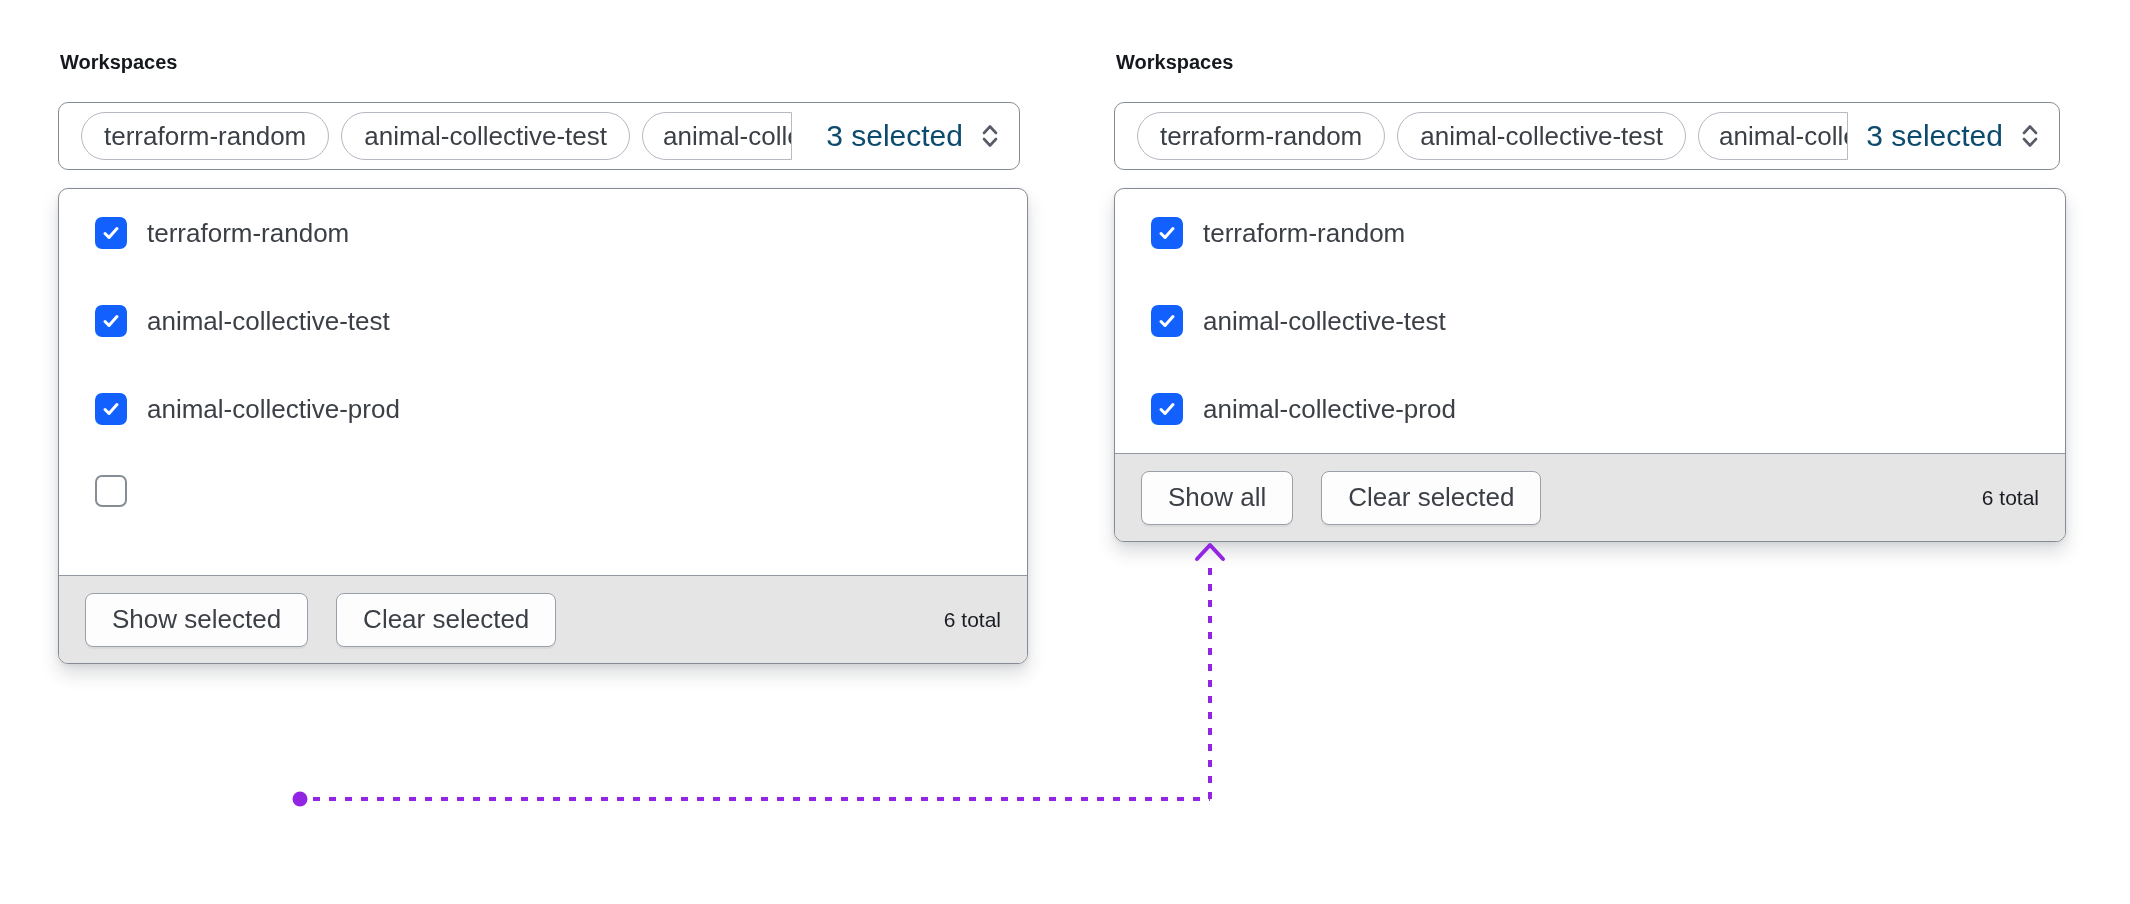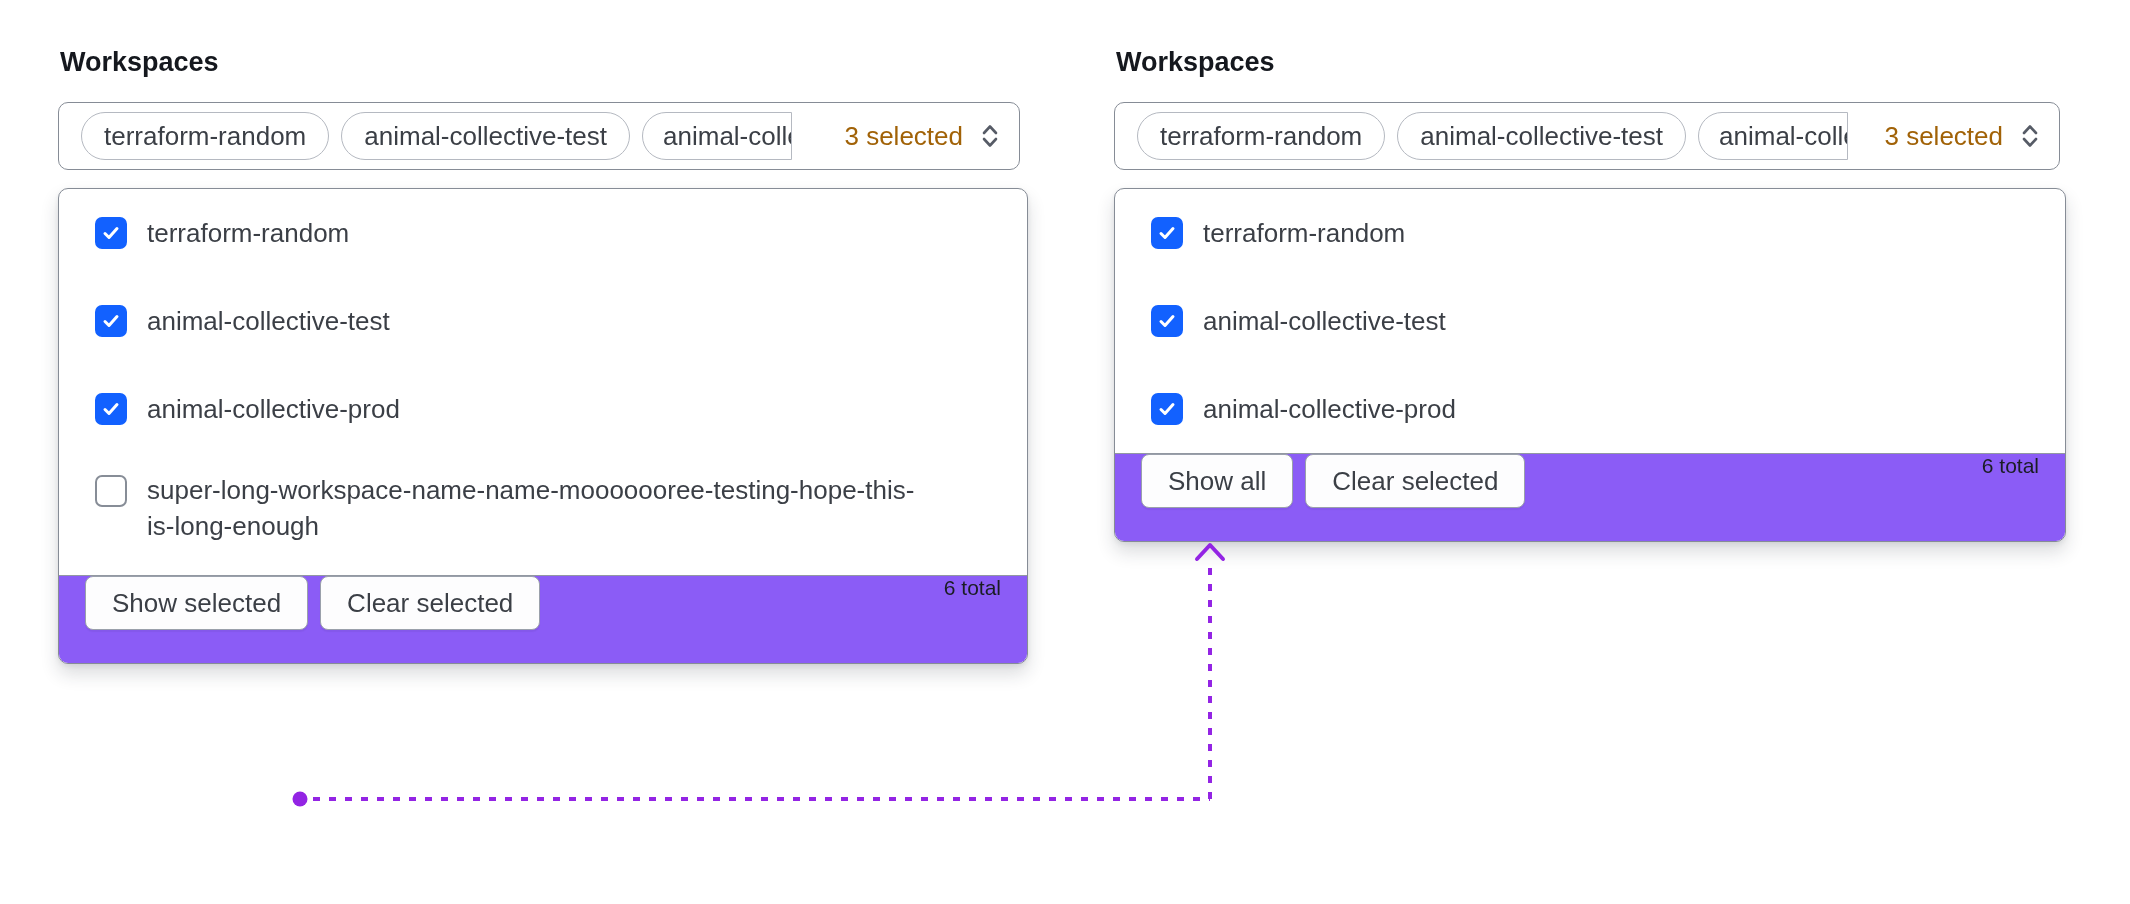--- a/index.html
+++ b/index.html
@@ -3,42 +3,42 @@
 <meta charset="utf-8">
 <style>
   * { box-sizing: border-box; margin: 0; padding: 0; }
   html, body { width: 2130px; height: 904px; background: #ffffff; overflow: hidden; }
   body { font-family: "Liberation Sans", sans-serif; position: relative; color: #3b3f46; }
 
   .component { position: absolute; top: 46px; }
   .component.left  { left: 58px;  width: 970px; }
   .component.right { left: 1114px; width: 952px; }
 
-  .field-label { font-size: 27px; font-weight: 700; color: #15181e; line-height: 32px; margin-left: 2px; }
+  .field-label { font-size: 20px; font-weight: 700; color: #15181e; line-height: 32px; margin-left: 2px; }
 
   .trigger {
     margin-top: 24px; height: 68px; background: #fff;
     border: 1.5px solid #868c96; border-radius: 10px;
     display: flex; align-items: center; gap: 12px;
     padding: 0 16px 0 22px;
   }
   .component.left  .trigger { width: 962px; }
   .component.right .trigger { width: 946px; }
 
   .pill {
     height: 48px; display: flex; align-items: center; white-space: nowrap;
     border: 1.5px solid #b5b9c1; border-radius: 24px;
     padding: 0 22px; font-size: 26px; color: #3b3f46; background: #fff; flex: none;
   }
   .pill.truncated {
     width: 150px; padding: 0 0 0 20px; overflow: hidden;
     border-radius: 24px 0 0 24px;
   }
   .trigger-right { margin-left: auto; display: flex; align-items: center; gap: 14px; flex: none; }
-  .summary { font-size: 26px; color: #a16207; white-space: nowrap; }
+  .summary { font-size: 30px; color: #0c4a6e; white-space: nowrap; }
   .caret-icon { width: 26px; height: 30px; display: block; }
 
   .listbox {
     margin-top: 18px; background: #fff;
     border: 1.5px solid #868c96; border-radius: 10px;
     box-shadow: 0 10px 18px rgba(30,35,48,0.16), 0 2px 5px rgba(30,35,48,0.08);
     overflow: hidden;
   }
   .component.left  .listbox { width: 970px; }
   .component.right .listbox { width: 952px; }
@@ -53,22 +53,22 @@
 
   .checkbox {
     width: 32px; height: 32px; border-radius: 7px; flex: none;
     border: 2px solid #878d97; background: #fff;
     display: flex; align-items: center; justify-content: center;
   }
   .checkbox.checked { background: #1261ff; border-color: #1261ff; }
   .checkbox svg { width: 22px; height: 22px; display: block; }
 
   .footer {
-    height: 88px; background: #8b5cf6; border-top: 1.5px solid #9298a2;
-    display: flex; align-items: flex-start; gap: 12px; padding: 0 26px;
+    height: 88px; background: #e5e5e5; border-top: 1.5px solid #9298a2;
+    display: flex; align-items: center; gap: 28px; padding: 0 26px;
   }
   .btn {
     height: 54px; padding: 0 26px; flex: none;
     font-family: "Liberation Sans", sans-serif; font-size: 26px; color: #3b3f46;
     background: #fdfdfe; border: 1.5px solid #9aa0ab; border-radius: 8px;
     display: flex; align-items: center; box-shadow: 0 2px 1px rgba(30,35,48,0.06);
     cursor: pointer;
   }
   .btn > span { position: relative; z-index: 6; }
   .total { margin-left: auto; font-size: 21px; color: #1a1d23; position: relative; z-index: 6; }
@@ -117,21 +117,20 @@
     <div class="option">
       <span class="checkbox checked">
         <svg viewBox="0 0 22 22" fill="none">
             <path d="M5 11.5 L9 15.5 L17 6.5" stroke="#fff" stroke-width="3" stroke-linecap="round" stroke-linejoin="round"></path>
           </svg>
       </span>
       <span class="option-label">animal-collective-prod</span>
     </div>
     <div class="option multiline">
       <span class="checkbox"></span>
-      <span class="option-label">super-long-workspace-name-name-mooooooree-testing-hope-this-is-long-enough</span>
     </div>
 
     <div class="footer">
       <button class="btn">
           <span>Show selected</span>
         </button>
       <button class="btn">
           <span>Clear selected</span>
         </button>
       <span class="total">6 total</span>

